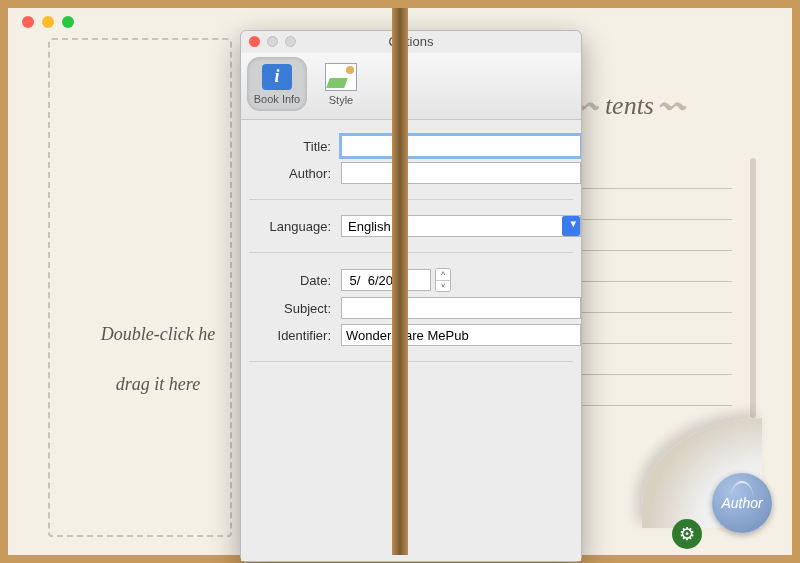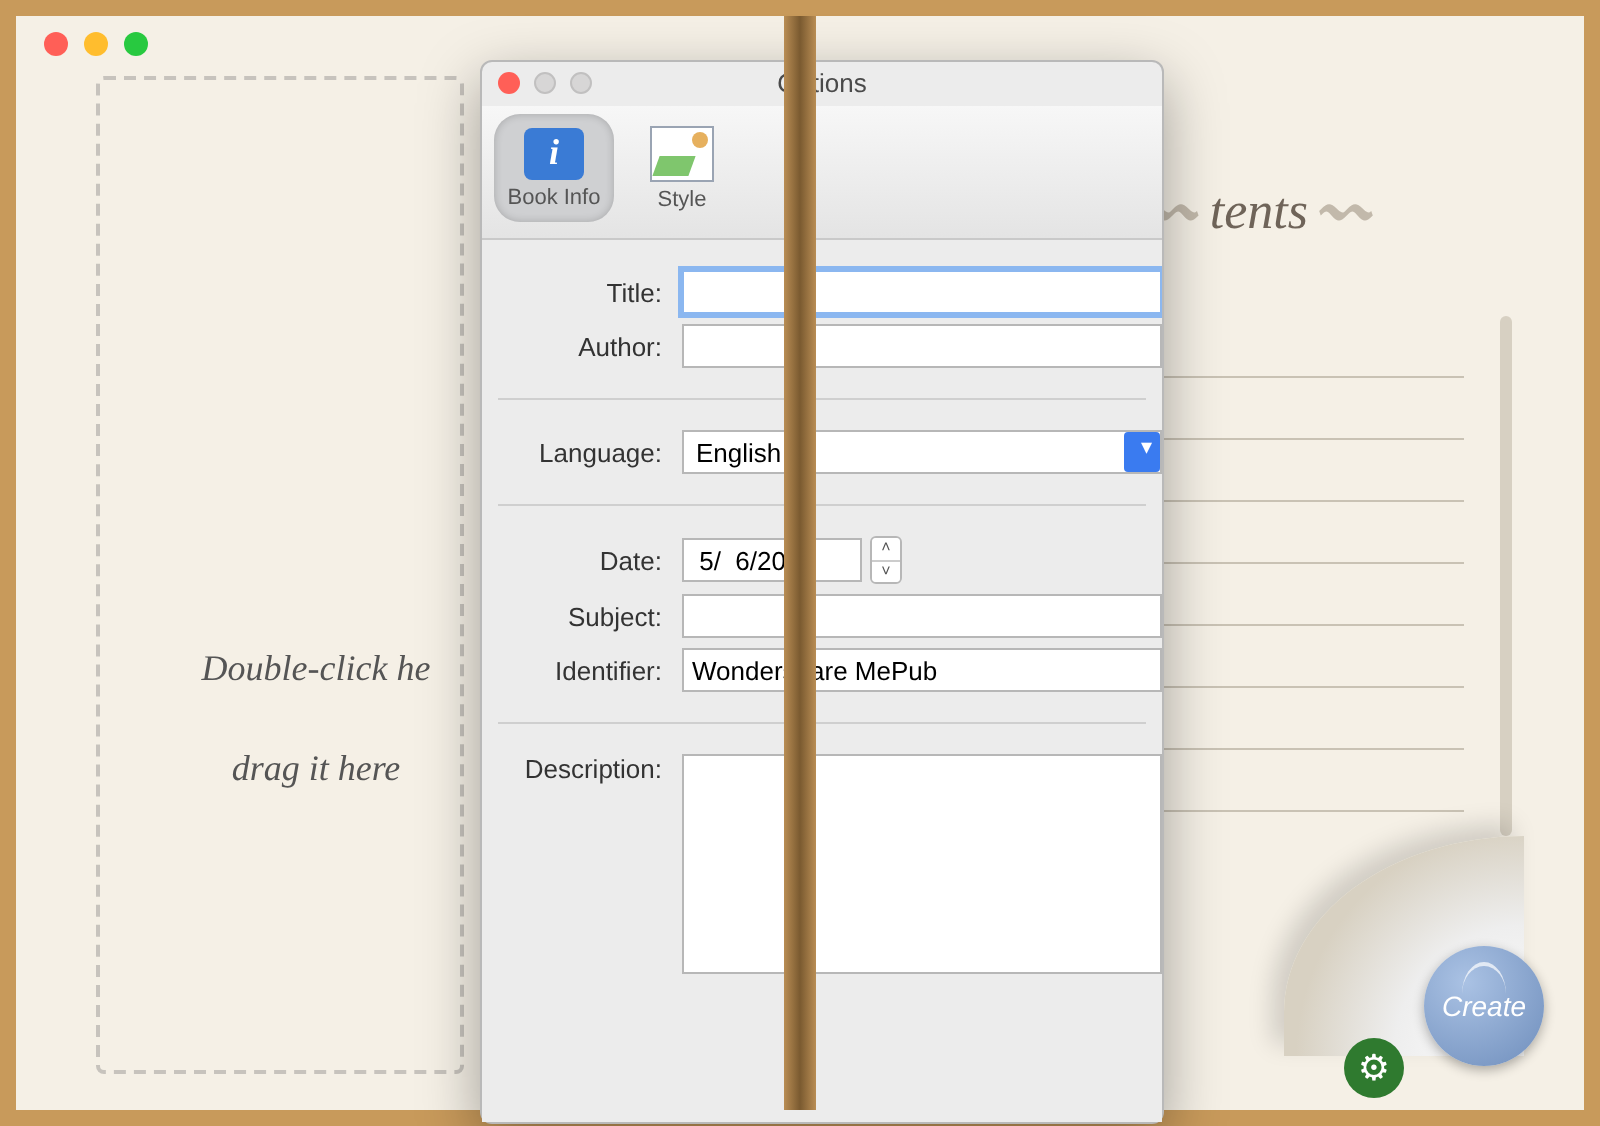--- a/index.html
+++ b/index.html
@@ -96,21 +96,21 @@
     </div>
     <div class="scroll"></div>
     <div class="curl"></div>
   </div>
 
   <div class="book-label">BOOK</div>
   <div class="gear-btn">
     <span>⚙</span>
   </div>
   <div class="create-btn">
-    <span>Create</span>
+    <span>Author</span>
   </div>
 
   <div class="modal">
     <div class="modal-titlebar">
       <div class="modal-traffic">
         <span class="mt-red"></span>
         <span class="mt-grey"></span>
         <span class="mt-grey"></span>
       </div>
       <span>Options</span>
@@ -168,21 +168,15 @@
         <div class="row">
           <div class="lbl">Subject:</div>
           <div class="fld"><input type="text" style=""></div>
         </div>
         <div class="row">
           <div class="lbl">Identifier:</div>
           <div class="fld"><input type="text" value="Wondershare MePub" style=""></div>
         </div>
       </div>
       <div class="sep"></div>
-      <div class="group">
-        <div class="row" style="align-items:flex-start;">
-          <div class="lbl">Description:</div>
-          <div class="fld"><textarea style=""></textarea></div>
-        </div>
-      </div>
     </div>
   </div>
 </div>
 
 </body></html>

